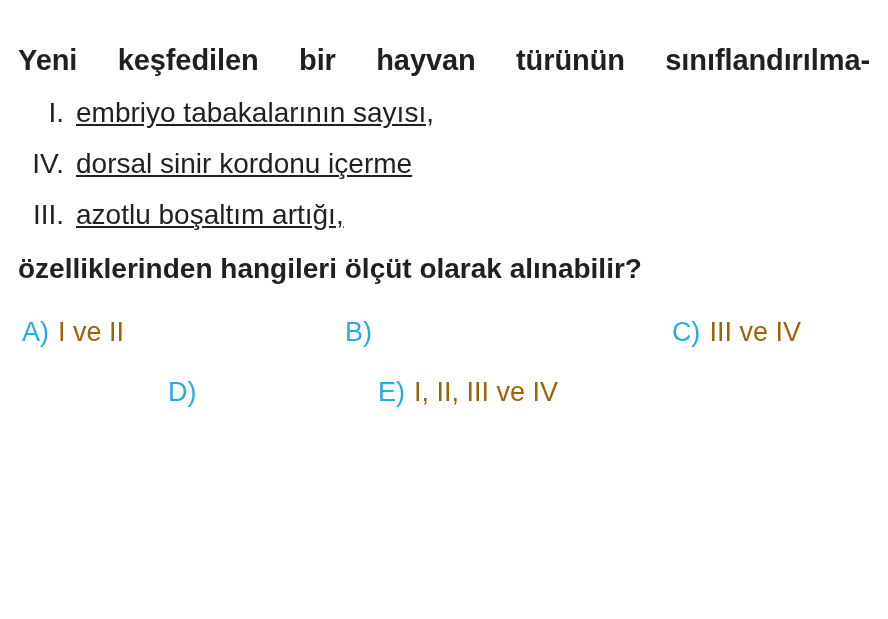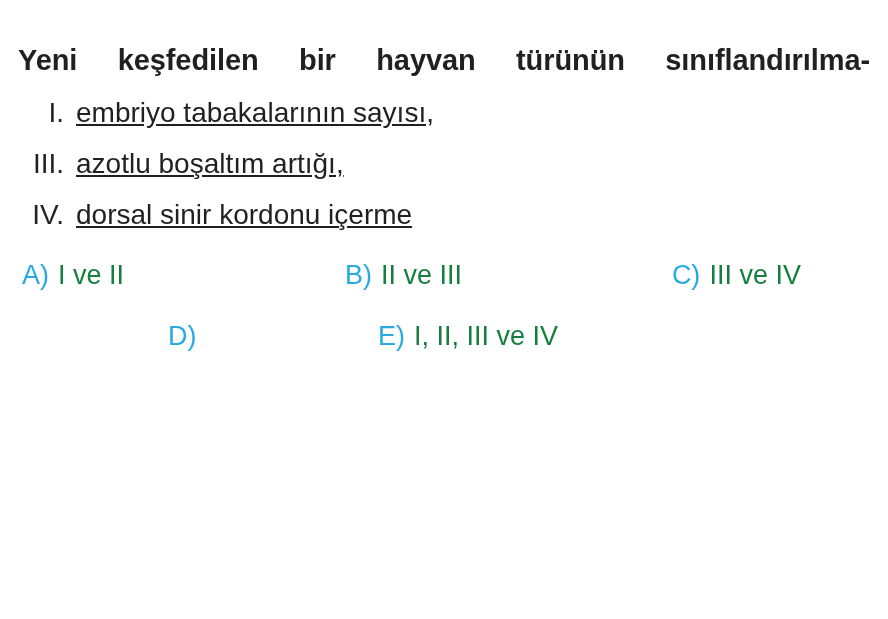--- a/index.html
+++ b/index.html
@@ -86,57 +86,57 @@
     display: flex;
     align-items: baseline;
     box-sizing: border-box;
     white-space: nowrap;
   }
   .choice .letter {
     color: #27aae1;
     margin-right: 9px;
   }
   .choice .label {
-    color: #15803d;
+    color: #a16207;
     text-align: center;
   }
 </style>
 </head>
 <body>
 
 <div class="page">
 
   <div class="stem">
     <span class="line1">Yeni keşfedilen bir hayvan türünün sınıflandırılma-</span>
   </div>
 
   <ul class="roman-list">
     <li>
       <span class="num">I.</span>
       <span class="txt">embriyo tabakalarının sayısı,</span>
     </li>
     <li>
+      <span class="num">IV.</span>
+      <span class="txt">dorsal sinir kordonu içerme</span>
+    </li>
+    <li>
       <span class="num">III.</span>
       <span class="txt">azotlu boşaltım artığı,</span>
     </li>
-    <li>
-      <span class="num">IV.</span>
-      <span class="txt">dorsal sinir kordonu içerme</span>
-    </li>
   </ul>
 
+  <div class="closing">özelliklerinden hangileri ölçüt olarak alınabilir?</div>
 
   <div class="choices-row row1">
     <div class="choice">
       <span class="letter">A)</span>
       <span class="label">I ve II</span>
     </div>
     <div class="choice">
       <span class="letter">B)</span>
-      <span class="label">II ve III</span>
     </div>
     <div class="choice">
       <span class="letter">C)</span>
       <span class="label">III ve IV</span>
     </div>
   </div>
 
   <div class="choices-row row2">
     <div class="choice">
       <span class="letter">D)</span>

